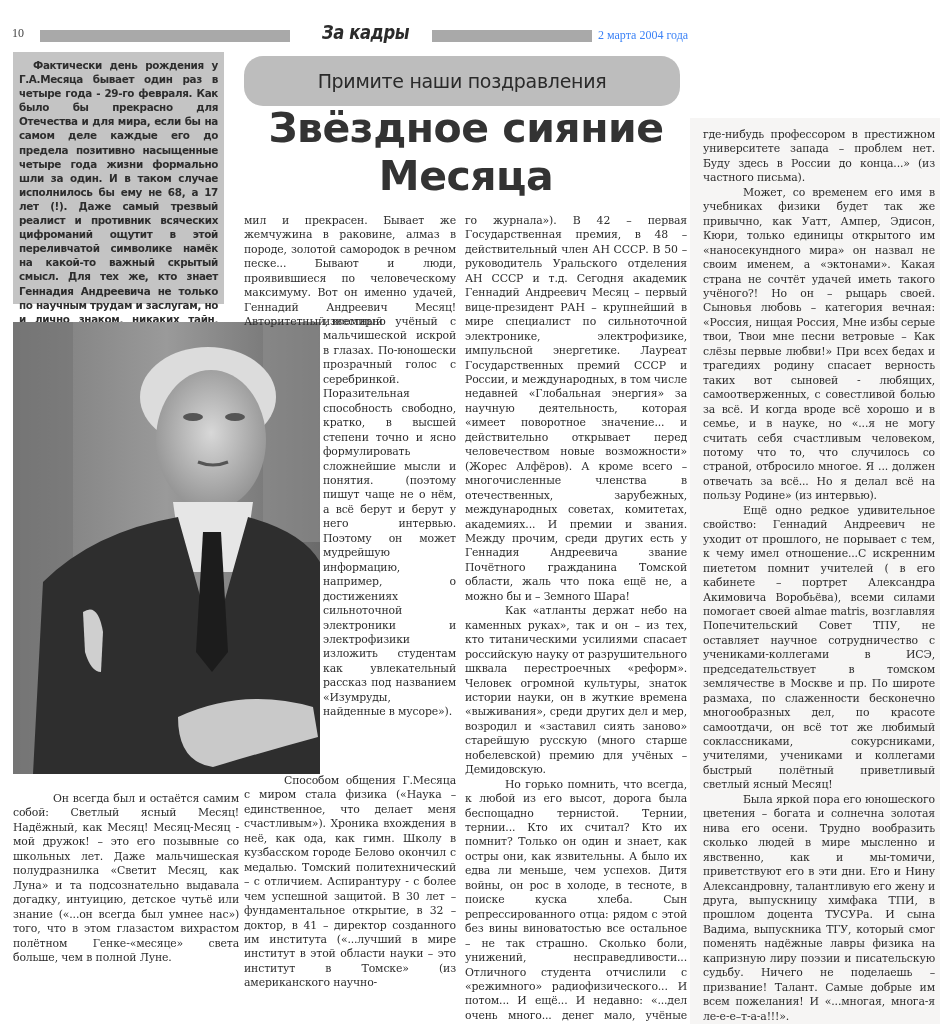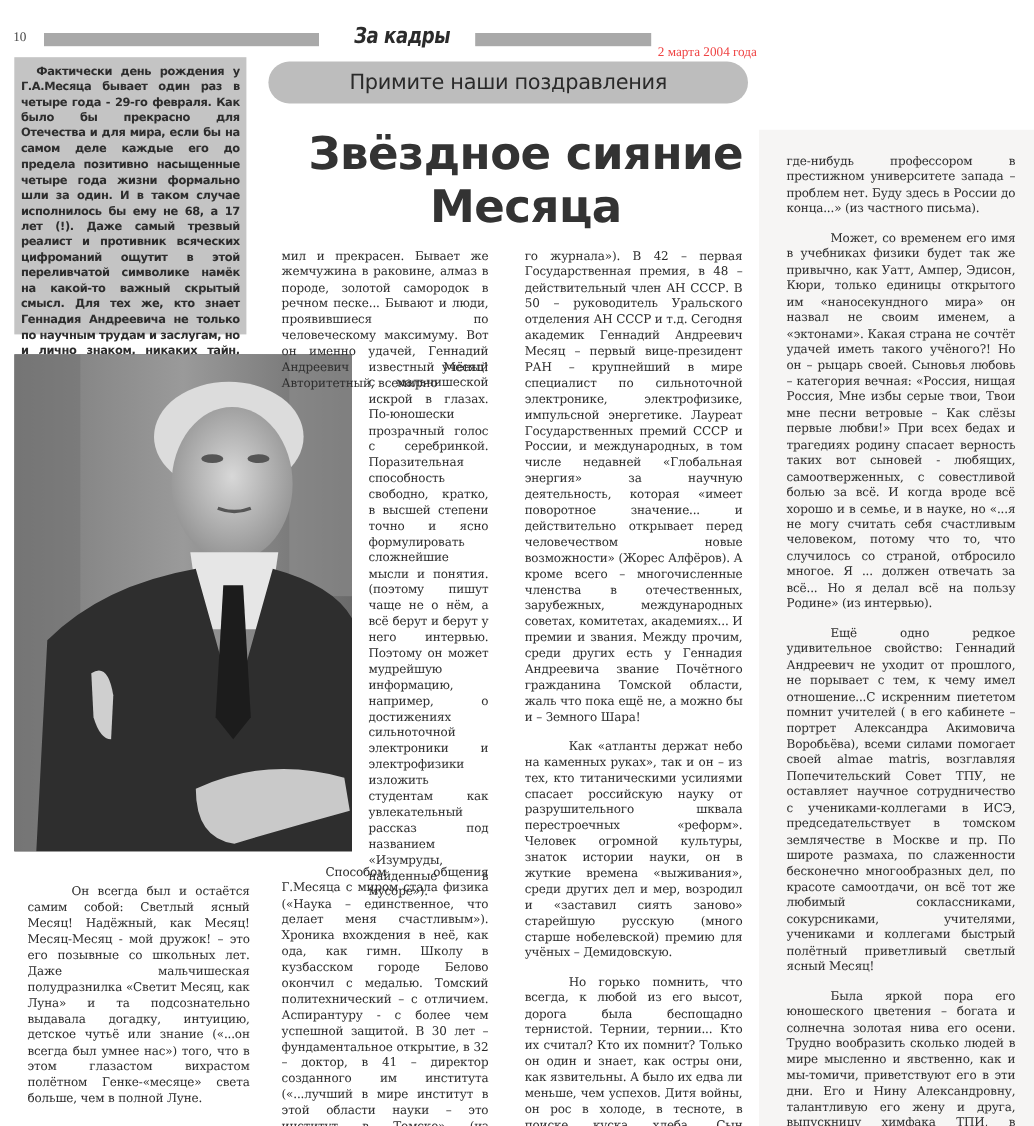--- a/index.html
+++ b/index.html
@@ -10,24 +10,24 @@
     color: #2a2a2a;
   }
   .abs { position: absolute; }
   
   .page-num { left: 12px; top: 26px; font-size: 12px; color: #444; font-family: "Liberation Serif", serif; text-align: right; }
   .hbar { height: 12px; background: #a9a9a9; top: 30px; }
   .hbar.left { left: 40px; width: 250px; }
   .hbar.right { left: 432px; width: 160px; }
   .section-name { left: 322px; top: 20px; font-size: 20px; font-style: italic; font-weight: bold;
     font-family: "DejaVu Sans", sans-serif; color: #2b2b2b; letter-spacing: -0.5px; transform: scaleX(0.82); transform-origin: left; }
-  .issue-date { left: 598px; top: 40px; font-size: 12px; color: #ef4444; font-family: "Liberation Serif", serif; }
+  .issue-date { left: 598px; top: 28px; font-size: 12px; color: #3b82f6; font-family: "Liberation Serif", serif; }
 
   
-  .rubric { left: 244px; top: 56px; width: 436px; height: 38px; background: #bdbdbd;
+  .rubric { left: 244px; top: 56px; width: 436px; height: 50px; background: #bdbdbd;
     border-radius: 19px; display: flex; align-items: center; justify-content: center; }
   .rubric span { font-family: "DejaVu Sans", sans-serif; font-size: 19px; color: #2a2a2a; letter-spacing: -0.3px; }
 
   
   .title { left: 246px; top: 104px; width: 440px; text-align: center;
     font-family: "DejaVu Sans", sans-serif; font-weight: bold; font-size: 41px; line-height: 48px; color: #333;
     letter-spacing: -0.5px; }
 
   
   .lead { left: 13px; top: 52px; width: 211px; height: 252px; background: #c4c4c4;
@@ -35,21 +35,21 @@
     font-family: "DejaVu Sans", sans-serif; font-size: 10.4px; line-height: 14.1px; font-weight: bold;
     color: #2d2d2d; text-align: justify; text-indent: 14px; letter-spacing: -0.35px; }
 
   
   .photo { left: 13px; top: 322px; width: 307px; height: 452px; overflow: hidden;
     background: linear-gradient(180deg, #6e6e6e 0%, #555 40%, #3a3a3a 100%); }
   .photo svg { display: block; }
 
   
   .txt { font-size: 10.9px; line-height: 14.45px; text-align: justify; color: #2d2d2d; letter-spacing: -0.15px; }
-  .txt p { margin: 12px; }
+  .txt p { margin: 0; }
   .txt .ind { text-indent: 40px; }
 
   .col2-top { left: 244px; top: 214px; width: 212px; }
   .col2-wrap { left: 323px; top: 315px; width: 133px; }
   .col2-bot { left: 244px; top: 774px; width: 212px; }
   .col1-bot { left: 13px; top: 792px; width: 226px; }
   .col3 { left: 465px; top: 214px; width: 222px; }
 
   .col4-bg { left: 690px; top: 118px; width: 250px; height: 906px; background: #f6f5f4; }
   .col4 { left: 703px; top: 128px; width: 232px; }
@@ -60,21 +60,21 @@
 <div class="abs page-num">10</div>
 <div class="abs hbar left"></div>
 <div class="abs section-name">За кадры</div>
 <div class="abs hbar right"></div>
 <div class="abs issue-date">2 марта 2004 года</div>
 
 <div class="abs rubric">
   <span>Примите наши поздравления</span>
 </div>
 
-<h1 class="abs title" style="margin:12px">Звёздное сияние Месяца</h1>
+<h1 class="abs title" style="margin:0">Звёздное сияние Месяца</h1>
 
 <div class="abs lead">Фактически день рождения у Г.А.Месяца бывает один раз в четыре года - 29-го февраля. Как было бы прекрасно для Отечества и для мира, если бы на самом деле каждые его до предела позитивно насыщенные четыре года жизни формально шли за один. И в таком случае исполнилось бы ему не 68, а 17 лет (!). Даже самый трезвый реалист и противник всяческих цифроманий ощутит в этой переливчатой символике намёк на какой-то важный скрытый смысл. Для тех же, кто знает Геннадия Андреевича не только по научным трудам и заслугам, но и лично знаком, никаких тайн, загадок и символики нет.</div>
 
 <div class="abs photo" title="Портрет Г.А. Месяца">
   <svg width="307" height="452" viewBox="0 0 307 452">
     <defs>
       <linearGradient id="bg" x1="0" y1="0" x2="1" y2="0">
         <stop offset="0" stop-color="#7a7a7a"></stop>
         <stop offset="0.5" stop-color="#9a9a9a"></stop>
         <stop offset="1" stop-color="#6a6a6a"></stop>

